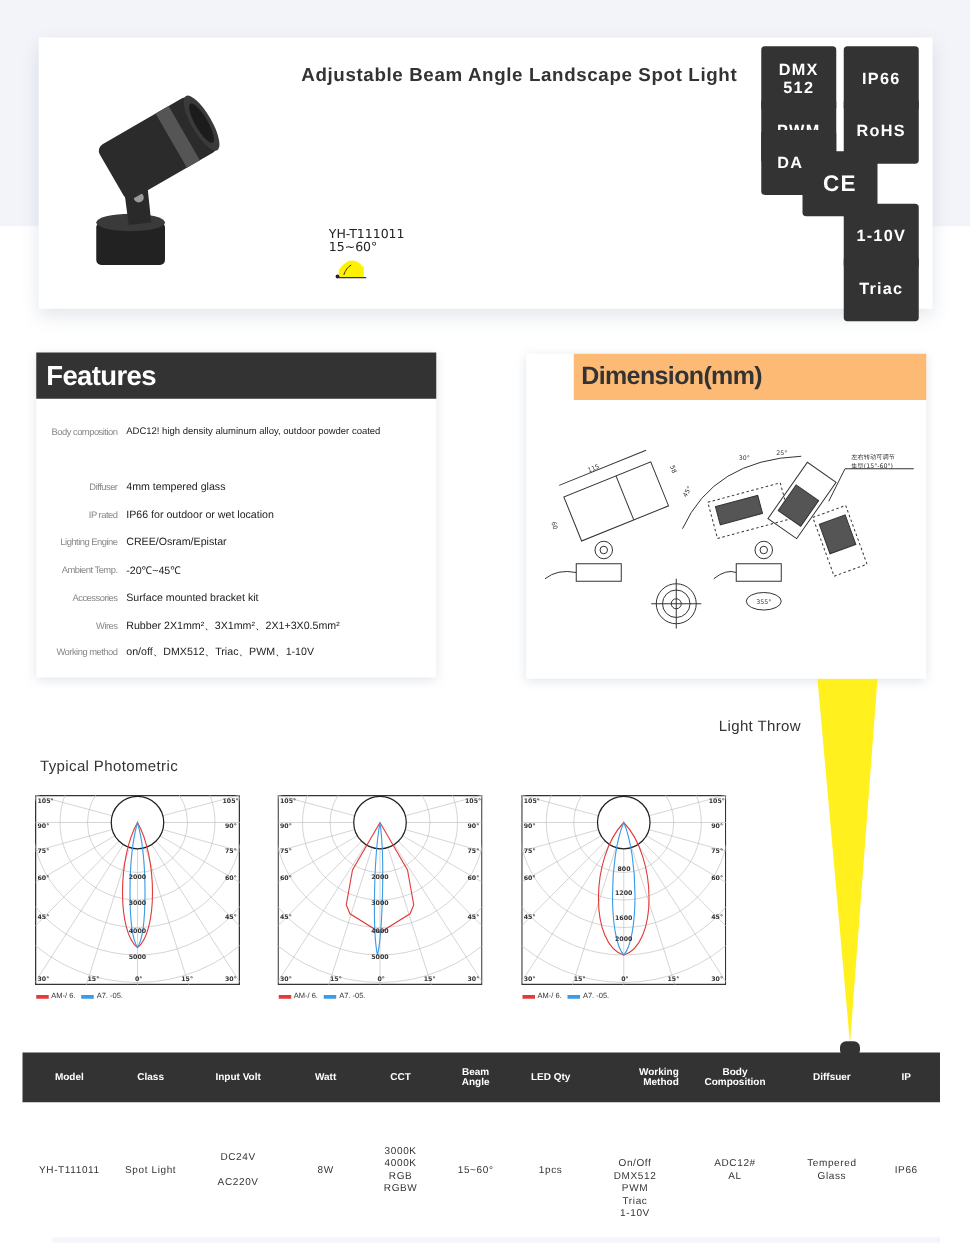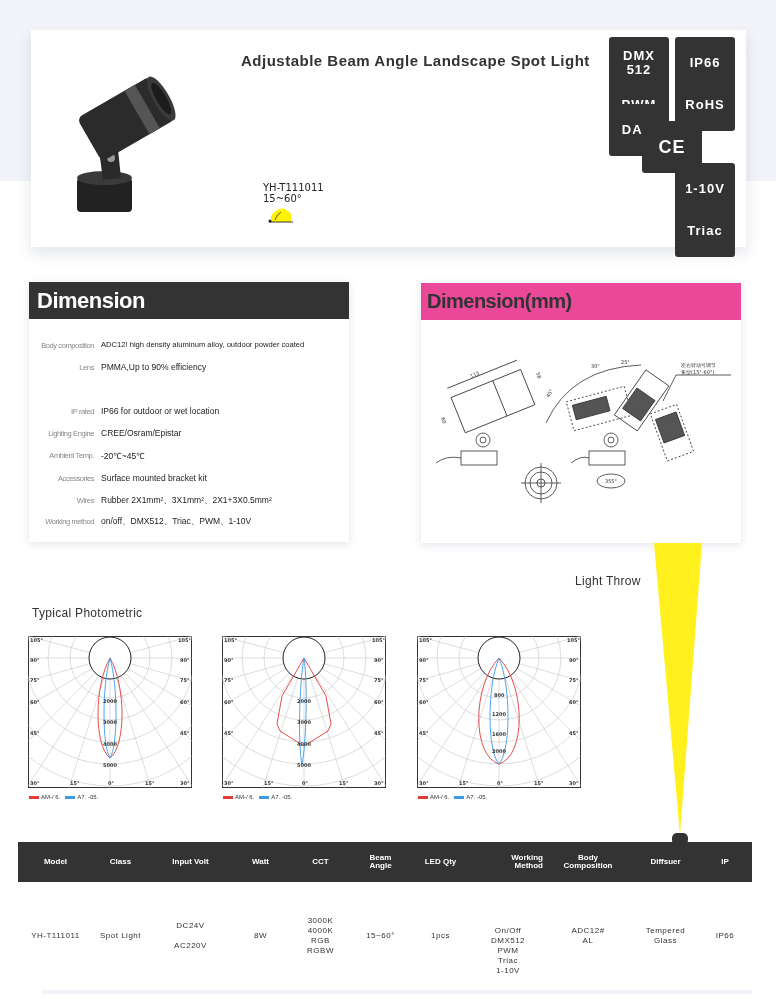--- a/index.html
+++ b/index.html
@@ -11,21 +11,21 @@
   .model-text { position: absolute; left: 232px; top: 152px; font-size: 10px; color: #222; line-height: 11px; font-family: "DejaVu Sans", sans-serif; }
   .beam-icon { position: absolute; left: 236px; top: 174px; width: 30px; height: 20px; }
   .badge { position: absolute; width: 60px; height: 52px; background: #333; border-radius: 3px; color: #fff; font-weight: bold; font-size: 13px; display: flex; align-items: center; justify-content: center; text-align: center; line-height: 14px; letter-spacing: 1px; }
   .panel { position: absolute; background: #fff; box-shadow: 0 2px 8px rgba(120,130,160,0.22); }
   .features { left: 29px; top: 282px; width: 320px; height: 260px; }
   .features-head { height: 37px; background: #333; color: #fff; font-size: 22px; font-weight: bold; padding: 6px 8px; letter-spacing: -0.5px; }
   .feat-row { position: absolute; left: 0; width: 320px; font-size: 9px; display: flex; }
   .feat-label { width: 65px; text-align: right; color: #888; font-size: 7.5px; letter-spacing: -0.4px; padding-top: 1px; }
   .feat-value { margin-left: 7px; color: #222; font-size: 8.5px; white-space: nowrap; }
   .dimension { left: 421px; top: 283px; width: 320px; height: 260px; }
-  .dim-head { height: 37px; background: #ec4899; color: #333; font-size: 20px; font-weight: bold; padding: 7px 6px; letter-spacing: -0.5px; }
+  .dim-head { height: 37px; background: #fdba74; color: #333; font-size: 20px; font-weight: bold; padding: 7px 6px; letter-spacing: -0.5px; margin-left: 38px; }
   .section-label { position: absolute; font-size: 12px; color: #333; letter-spacing: 0.3px; }
   .polar { position: absolute; width: 164px; height: 152px; }
   .legend { position: absolute; font-size: 6px; color: #333; display: flex; align-items: center; gap: 2px; }
   .legend .sw { display: inline-block; width: 10px; height: 3px; }
   .beam-throw { position: absolute; left: 650px; top: 543px; width: 60px; height: 300px; }
   .table { position: absolute; left: 18px; top: 842px; width: 734px; }
   .thead { height: 40px; background: #333; display: flex; align-items: center; }
   .th { color: #fff; font-size: 8px; font-weight: bold; text-align: center; line-height: 8px; }
   .tbody { height: 108px; display: flex; align-items: center; background: #fff; }
   .td { color: #333; font-size: 8px; text-align: center; line-height: 10px; letter-spacing: 0.5px; }
@@ -67,28 +67,28 @@
   <div class="badge" style="left:675px;top:37px;">IP66</div>
   <div class="badge" style="left:609px;top:79px;">PWM</div>
   <div class="badge" style="left:675px;top:79px;">RoHS</div>
   <div class="badge" style="left:609px;top:104px;">DALI</div>
   <div class="badge" style="left:642px;top:121px;font-size:18px;">CE</div>
   <div class="badge" style="left:675px;top:163px;">1-10V</div>
   <div class="badge" style="left:675px;top:205px;">Triac</div>
 </div>
 
 <div class="panel features">
-  <div class="features-head">Dimension</div>
+  <div class="features-head">Features</div>
   <div class="feat-row" style="top:58px;">
       <span class="feat-label">Body composition</span>
       <span class="feat-value" style="font-size:7.6px;">ADC12!  high density aluminum alloy, outdoor powder coated</span>
     </div>
-  <div class="feat-row" style="top:80px;">
-      <span class="feat-label">Lens</span>
-      <span class="feat-value">PMMA,Up to 90% efficiency</span>
+  <div class="feat-row" style="top:102px;">
+      <span class="feat-label">Diffuser</span>
+      <span class="feat-value">4mm tempered glass</span>
     </div>
   <div class="feat-row" style="top:124px;">
       <span class="feat-label">IP rated</span>
       <span class="feat-value">IP66 for outdoor or wet location</span>
     </div>
   <div class="feat-row" style="top:146px;">
       <span class="feat-label">Lighting Engine</span>
       <span class="feat-value">CREE/Osram/Epistar</span>
     </div>
   <div class="feat-row" style="top:168px;">

